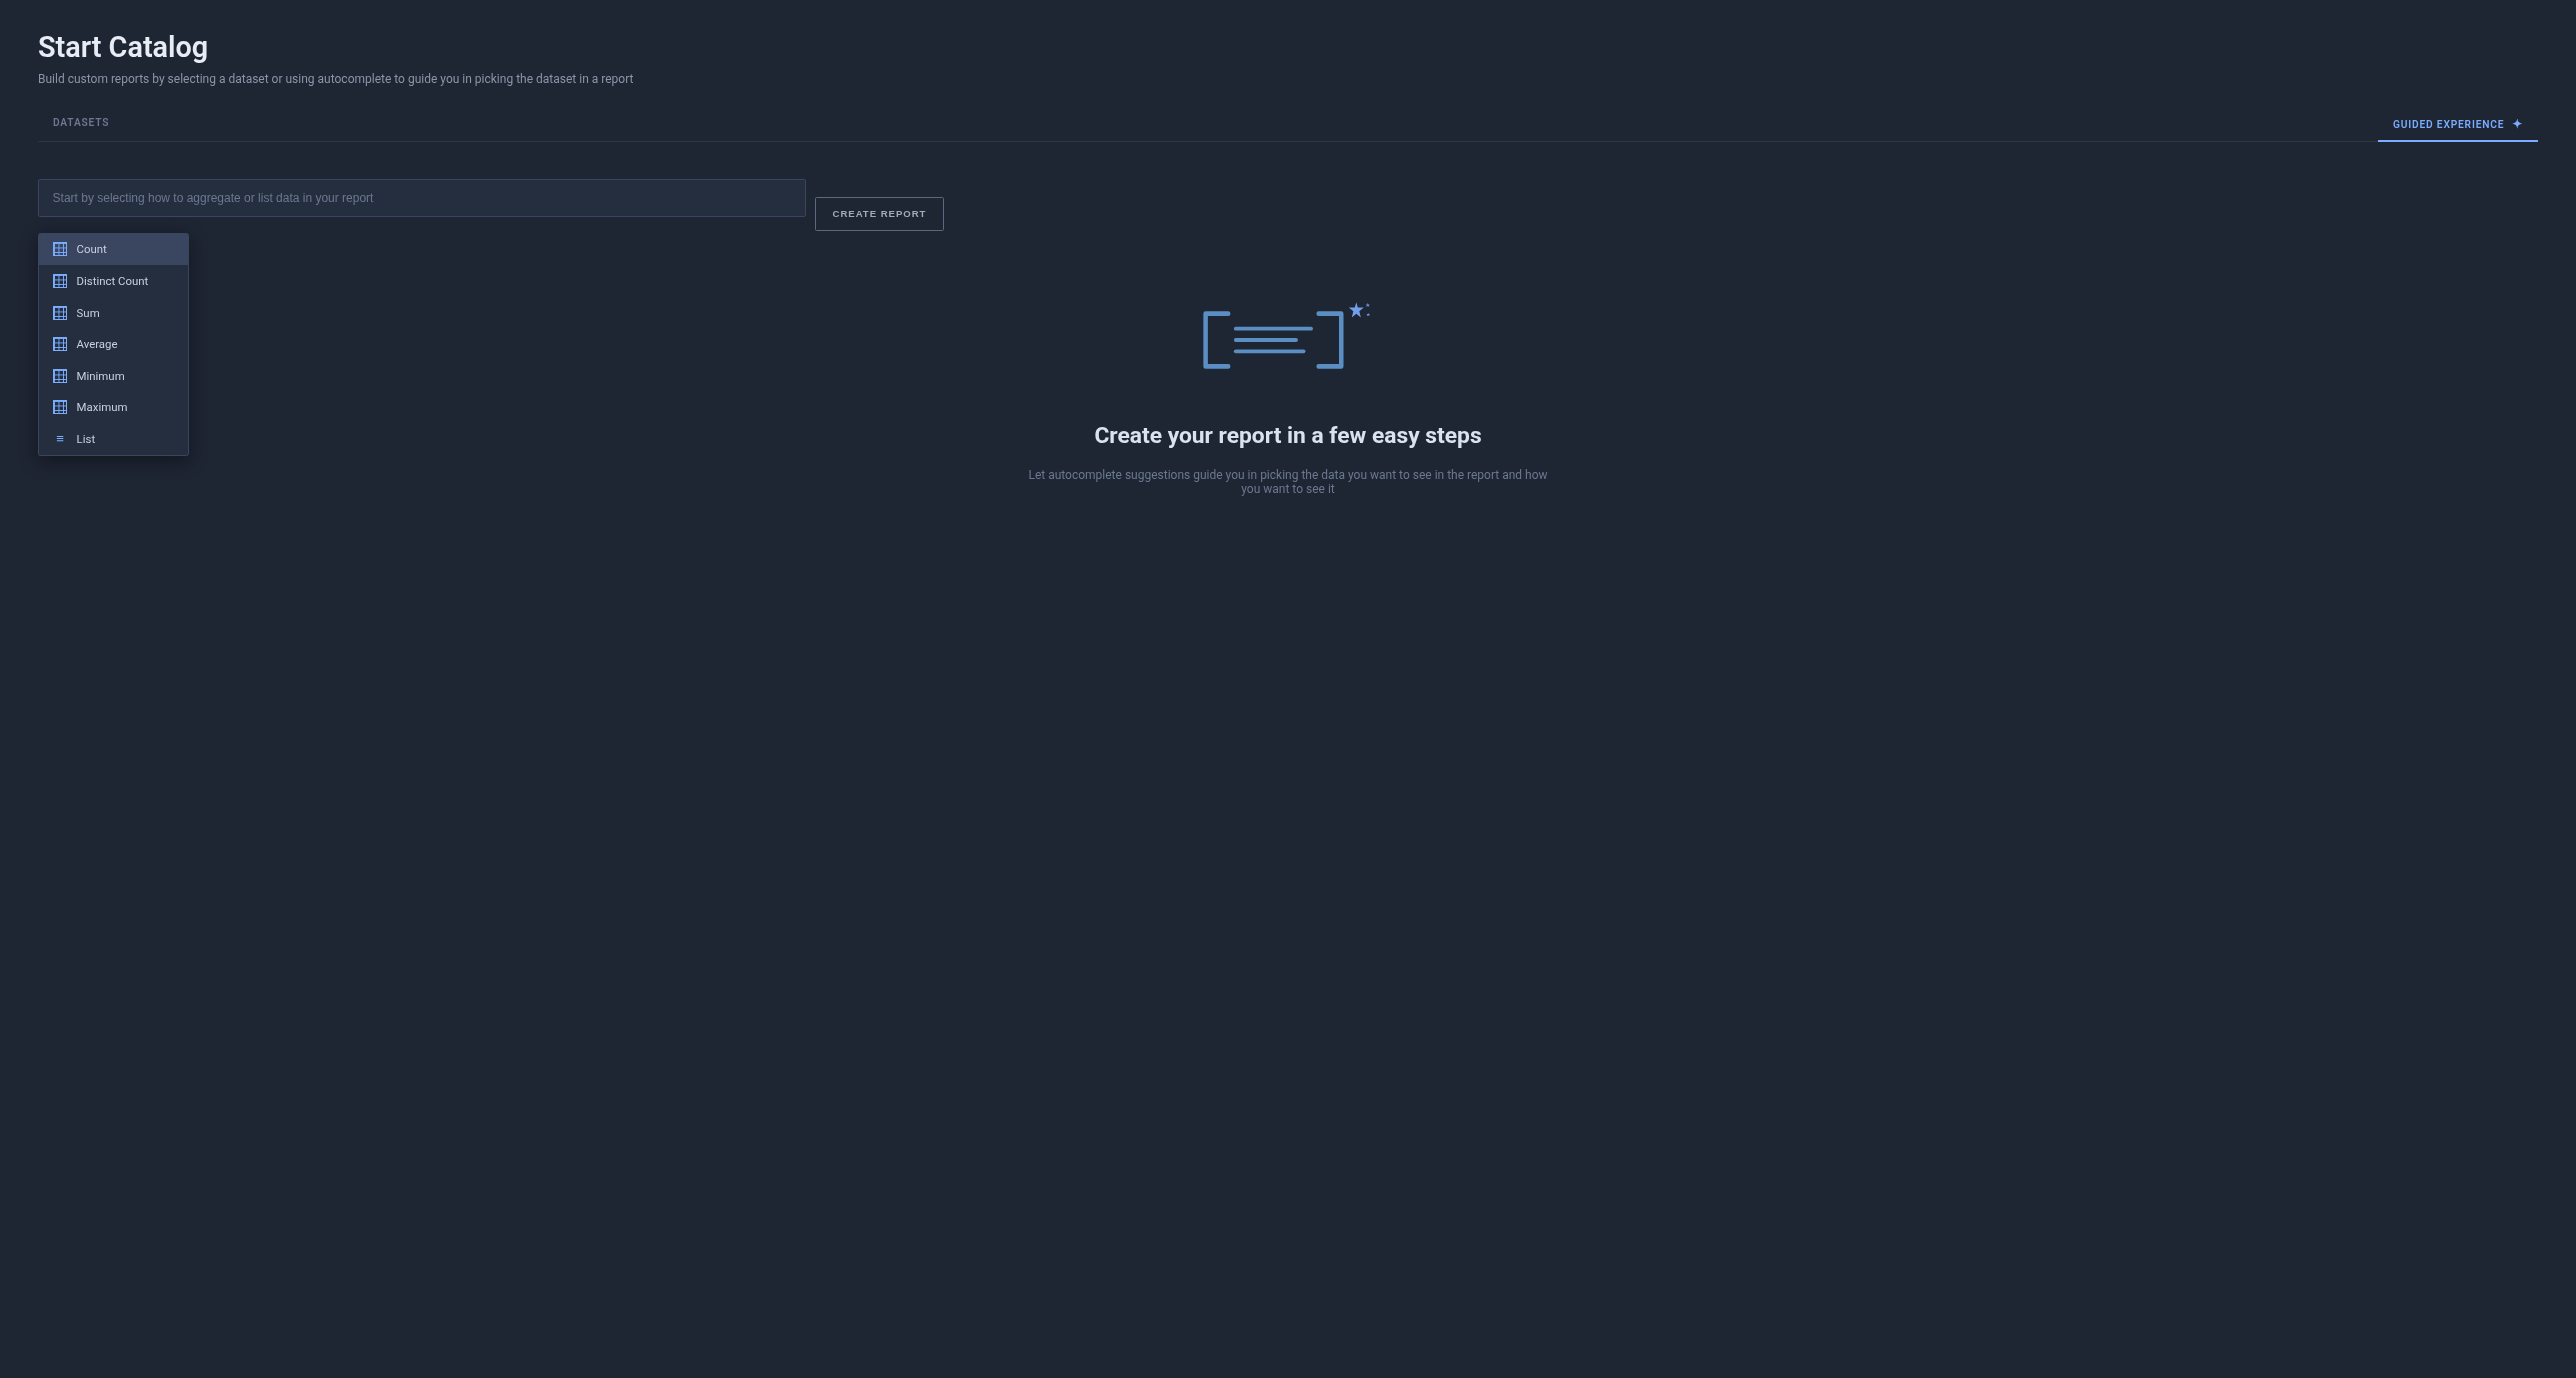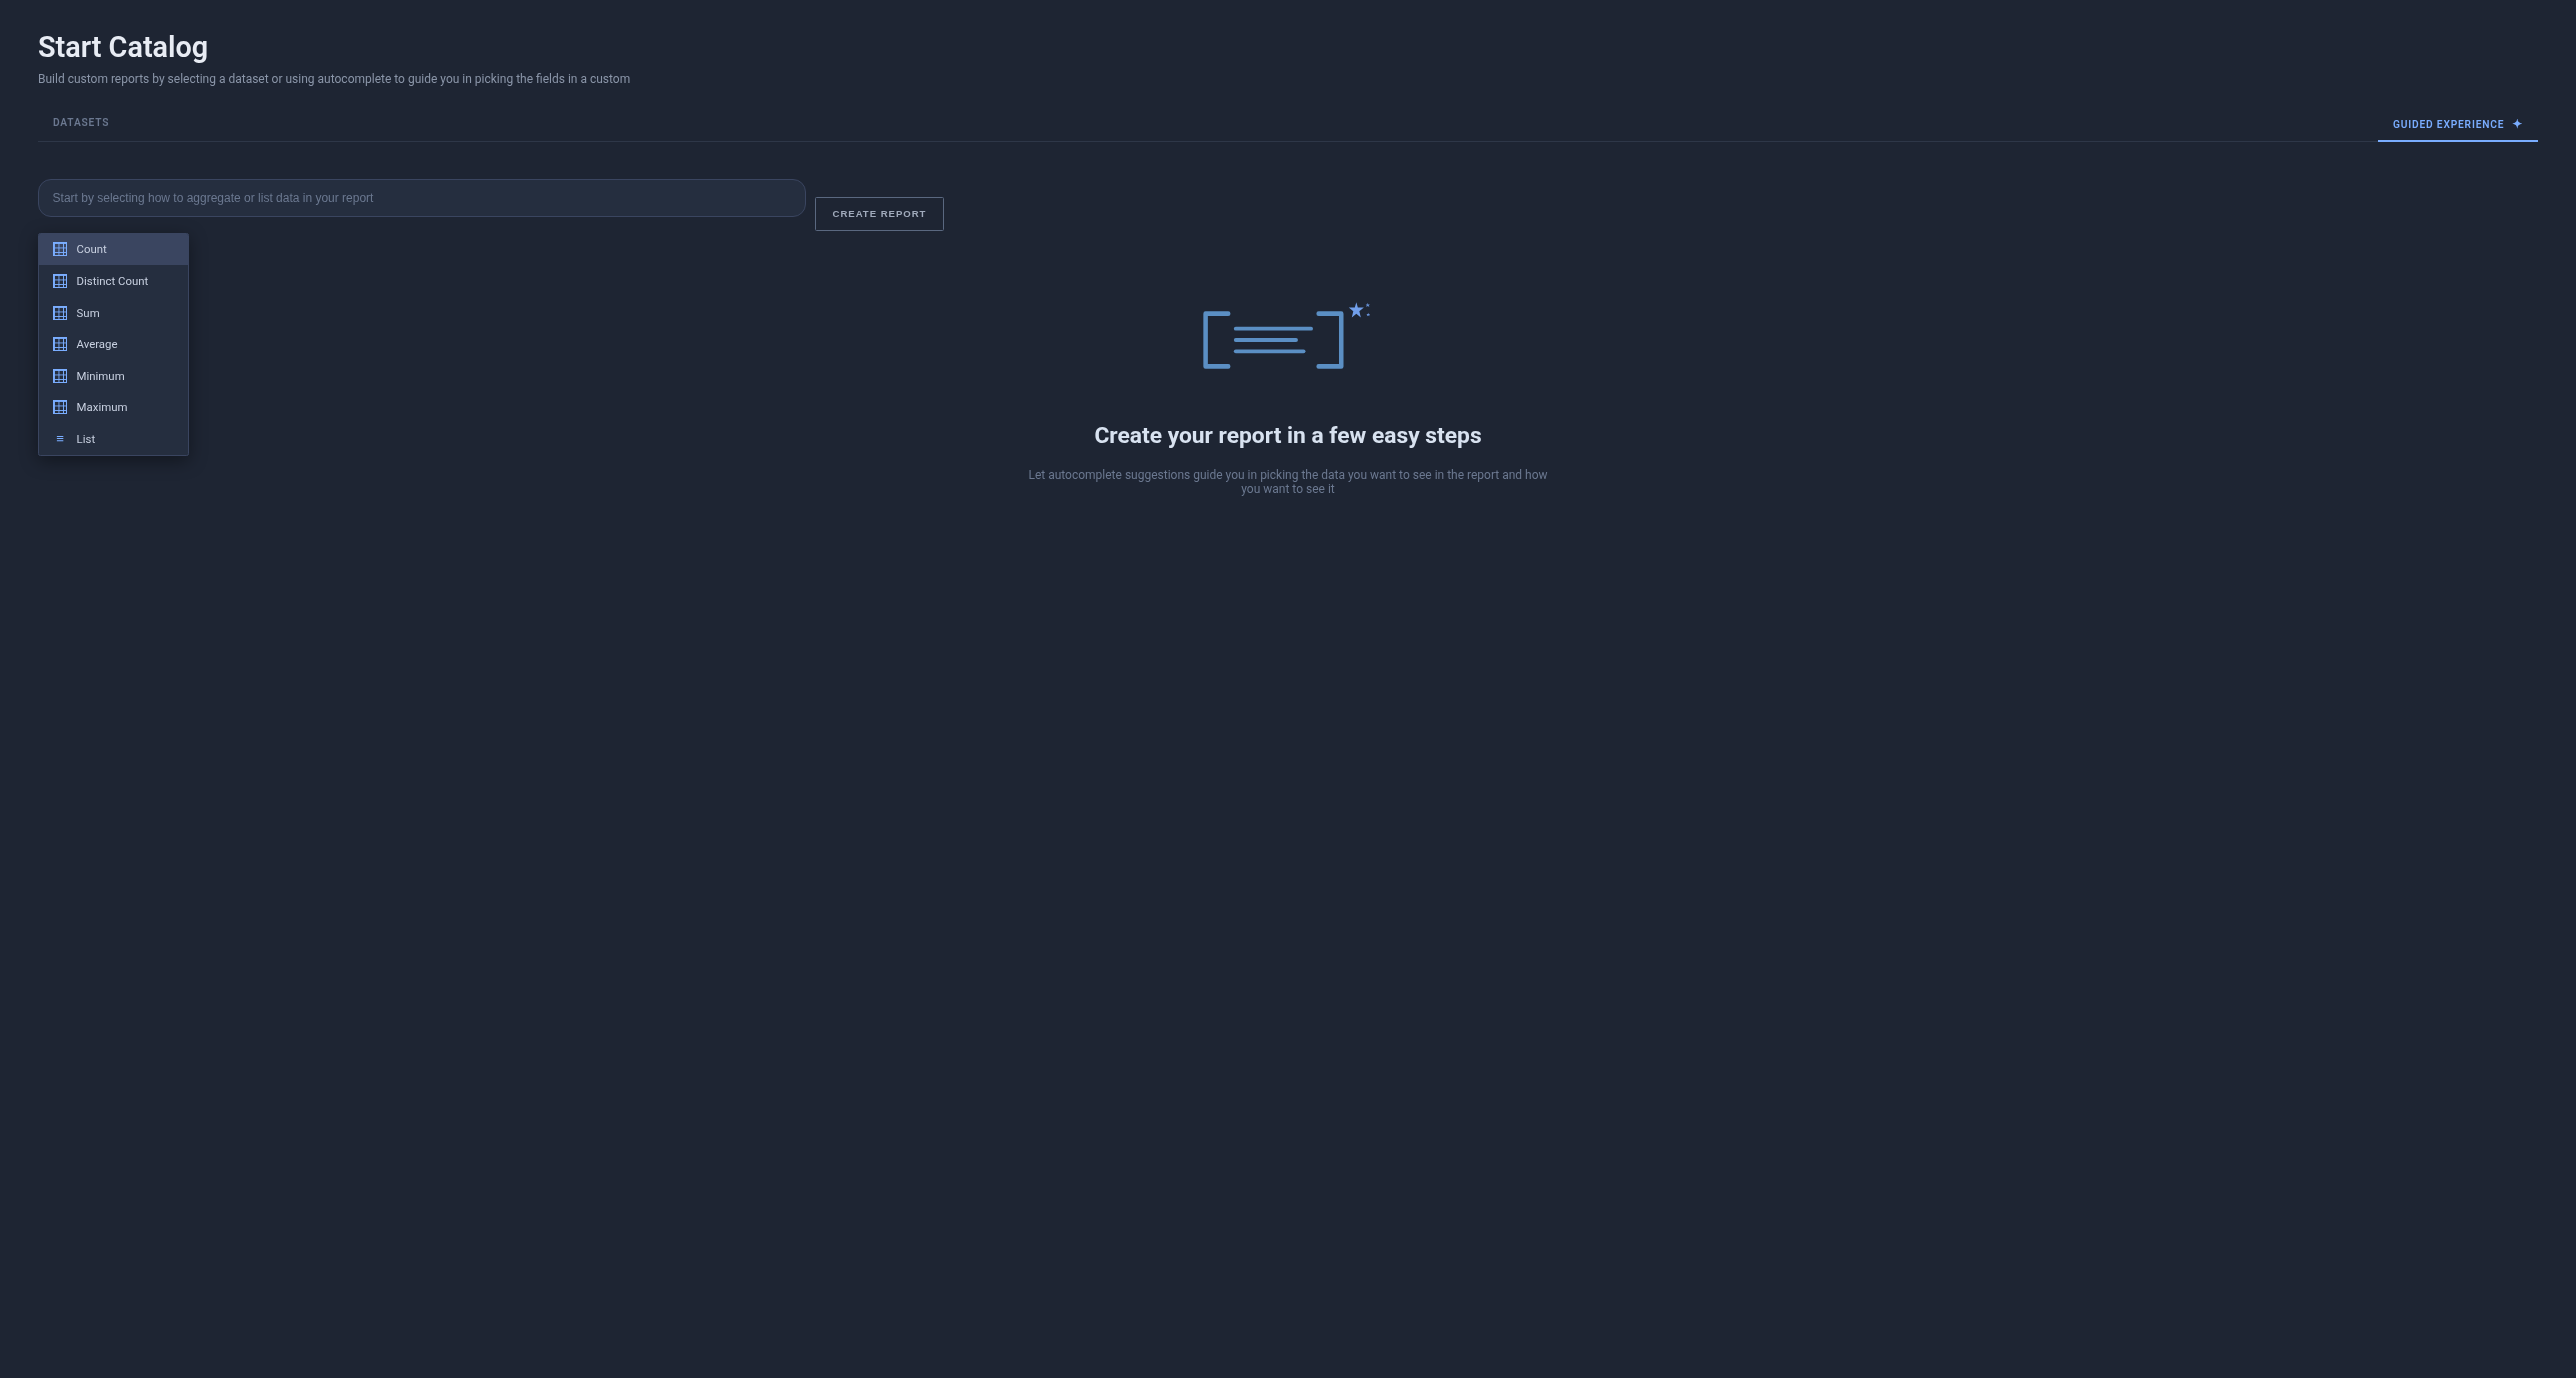--- a/index.html
+++ b/index.html
@@ -64,21 +64,21 @@
     }
 
     .search-input {
       flex: 1;
       background: #252e3f;
       border: 1.1px solid #3a4560;
       color: #8a95a8;
       font-size: 1rem;
       padding: 10.6px 13.6px;
       outline: none;
-      border-radius: 13px;
+      border-radius: 2px;
     }
 
     .search-input::placeholder {
       color: #6b7890;
     }
 
     .create-report-btn {
       background: transparent;
       border: 1.1px solid #5a6880;
       color: #a0aabb;
@@ -182,21 +182,21 @@
     
     .illustration-svg {
       width: 211px;
       height: 98px;
     }
   </style>
 </head>
 <body>
 
 <h1 class="page-title">Start Catalog</h1>
-<p class="page-subtitle">Build custom reports by selecting a dataset or using autocomplete to guide you in picking the fields in a custom</p>
+<p class="page-subtitle">Build custom reports by selecting a dataset or using autocomplete to guide you in picking the dataset in a report</p>
 
 <div class="tabs">
   <div class="tab">DATASETS</div>
   <div class="tab active">
     <span>GUIDED EXPERIENCE</span>
     <span class="sparkle-icon">✦</span>
   </div>
 </div>
 
 <div class="search-area">

